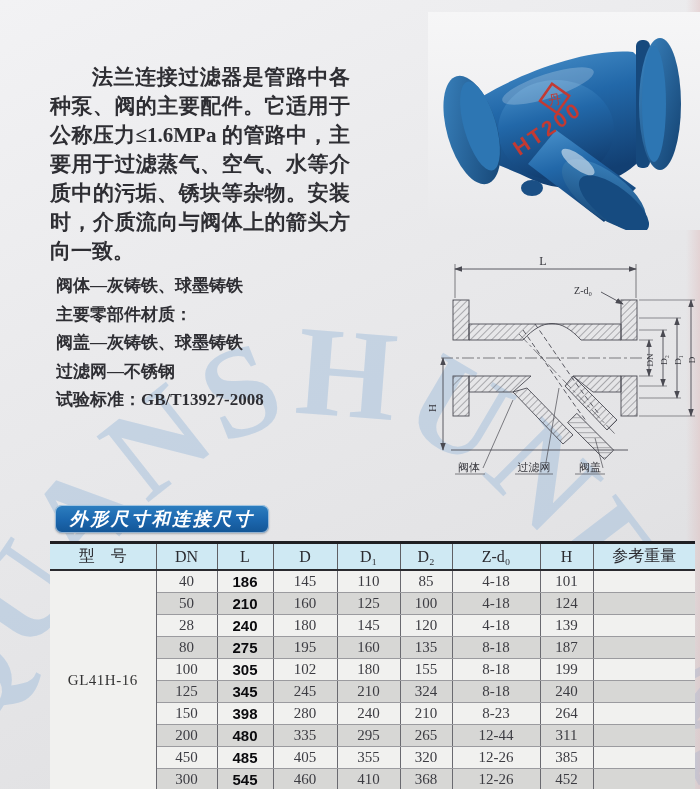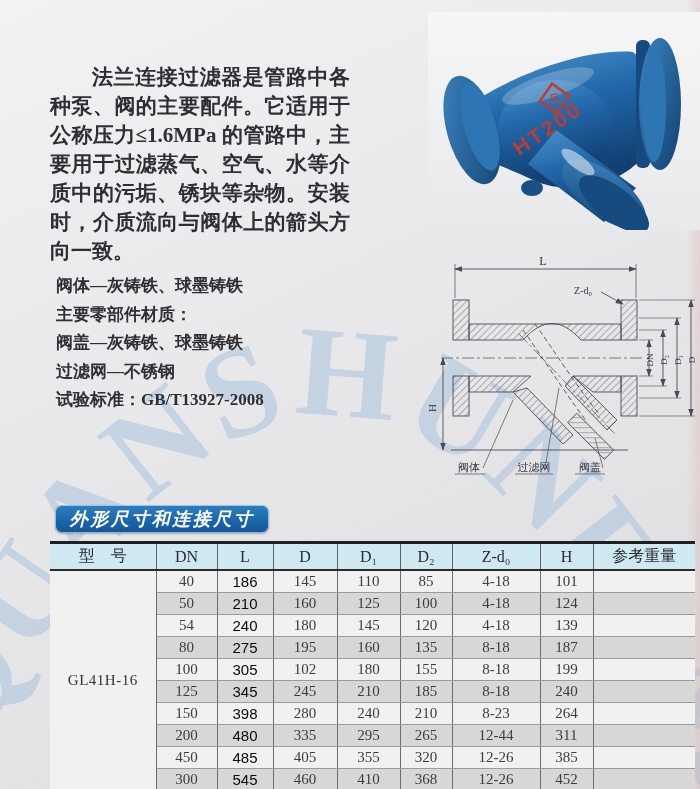--- a/index.html
+++ b/index.html
@@ -50,21 +50,21 @@
   table.dims th:last-child{border-right:none;}
   table.dims td{
     height:21px;padding:0;text-align:center;font-size:15px;color:#3c3c42;
     border-right:1px solid #6a6a70;border-bottom:1px solid #9b9b9f;
   }
   table.dims td:last-child{border-right:none;}
   table.dims tr:last-child td{border-bottom:none;}
   table.dims td.model-cell{background:#f1f1ef;font-size:15px;color:#333;letter-spacing:.5px;}
   table.dims tbody tr:nth-child(odd) td:not(.model-cell){background:#f1f1ef;}
   table.dims tbody tr:nth-child(even) td:not(.model-cell){background:#d7d7d5;}
-  table.dims td.c1{font-family:"Liberation Sans","DejaVu Sans",sans-serif;font-weight:normal;color:#0b0b0e;}
+  table.dims td.c1{font-family:"Liberation Sans","DejaVu Sans",sans-serif;font-weight:bold;color:#0b0b0e;}
 </style>
 </head>
 <body>
 
 <div class="page">
 
   <svg class="wm" width="700" height="789" viewBox="0 0 700 789">
     <defs>
         <path id="wmpath" d="M -25 755 Q 345 55 705 800" fill="none"></path>
       </defs>
@@ -251,21 +251,21 @@
           <td class="c0">50</td>
           <td class="c1">210</td>
           <td class="c2">160</td>
           <td class="c3">125</td>
           <td class="c4">100</td>
           <td class="c5">4-18</td>
           <td class="c6">124</td>
           <td class="c7"></td>
         </tr>
         <tr>
-          <td class="c0">54</td>
+          <td class="c0">28</td>
           <td class="c1">240</td>
           <td class="c2">180</td>
           <td class="c3">145</td>
           <td class="c4">120</td>
           <td class="c5">4-18</td>
           <td class="c6">139</td>
           <td class="c7"></td>
         </tr>
         <tr>
           <td class="c0">80</td>
@@ -285,21 +285,21 @@
           <td class="c4">155</td>
           <td class="c5">8-18</td>
           <td class="c6">199</td>
           <td class="c7"></td>
         </tr>
         <tr>
           <td class="c0">125</td>
           <td class="c1">345</td>
           <td class="c2">245</td>
           <td class="c3">210</td>
-          <td class="c4">185</td>
+          <td class="c4">324</td>
           <td class="c5">8-18</td>
           <td class="c6">240</td>
           <td class="c7"></td>
         </tr>
         <tr>
           <td class="c0">150</td>
           <td class="c1">398</td>
           <td class="c2">280</td>
           <td class="c3">240</td>
           <td class="c4">210</td>

